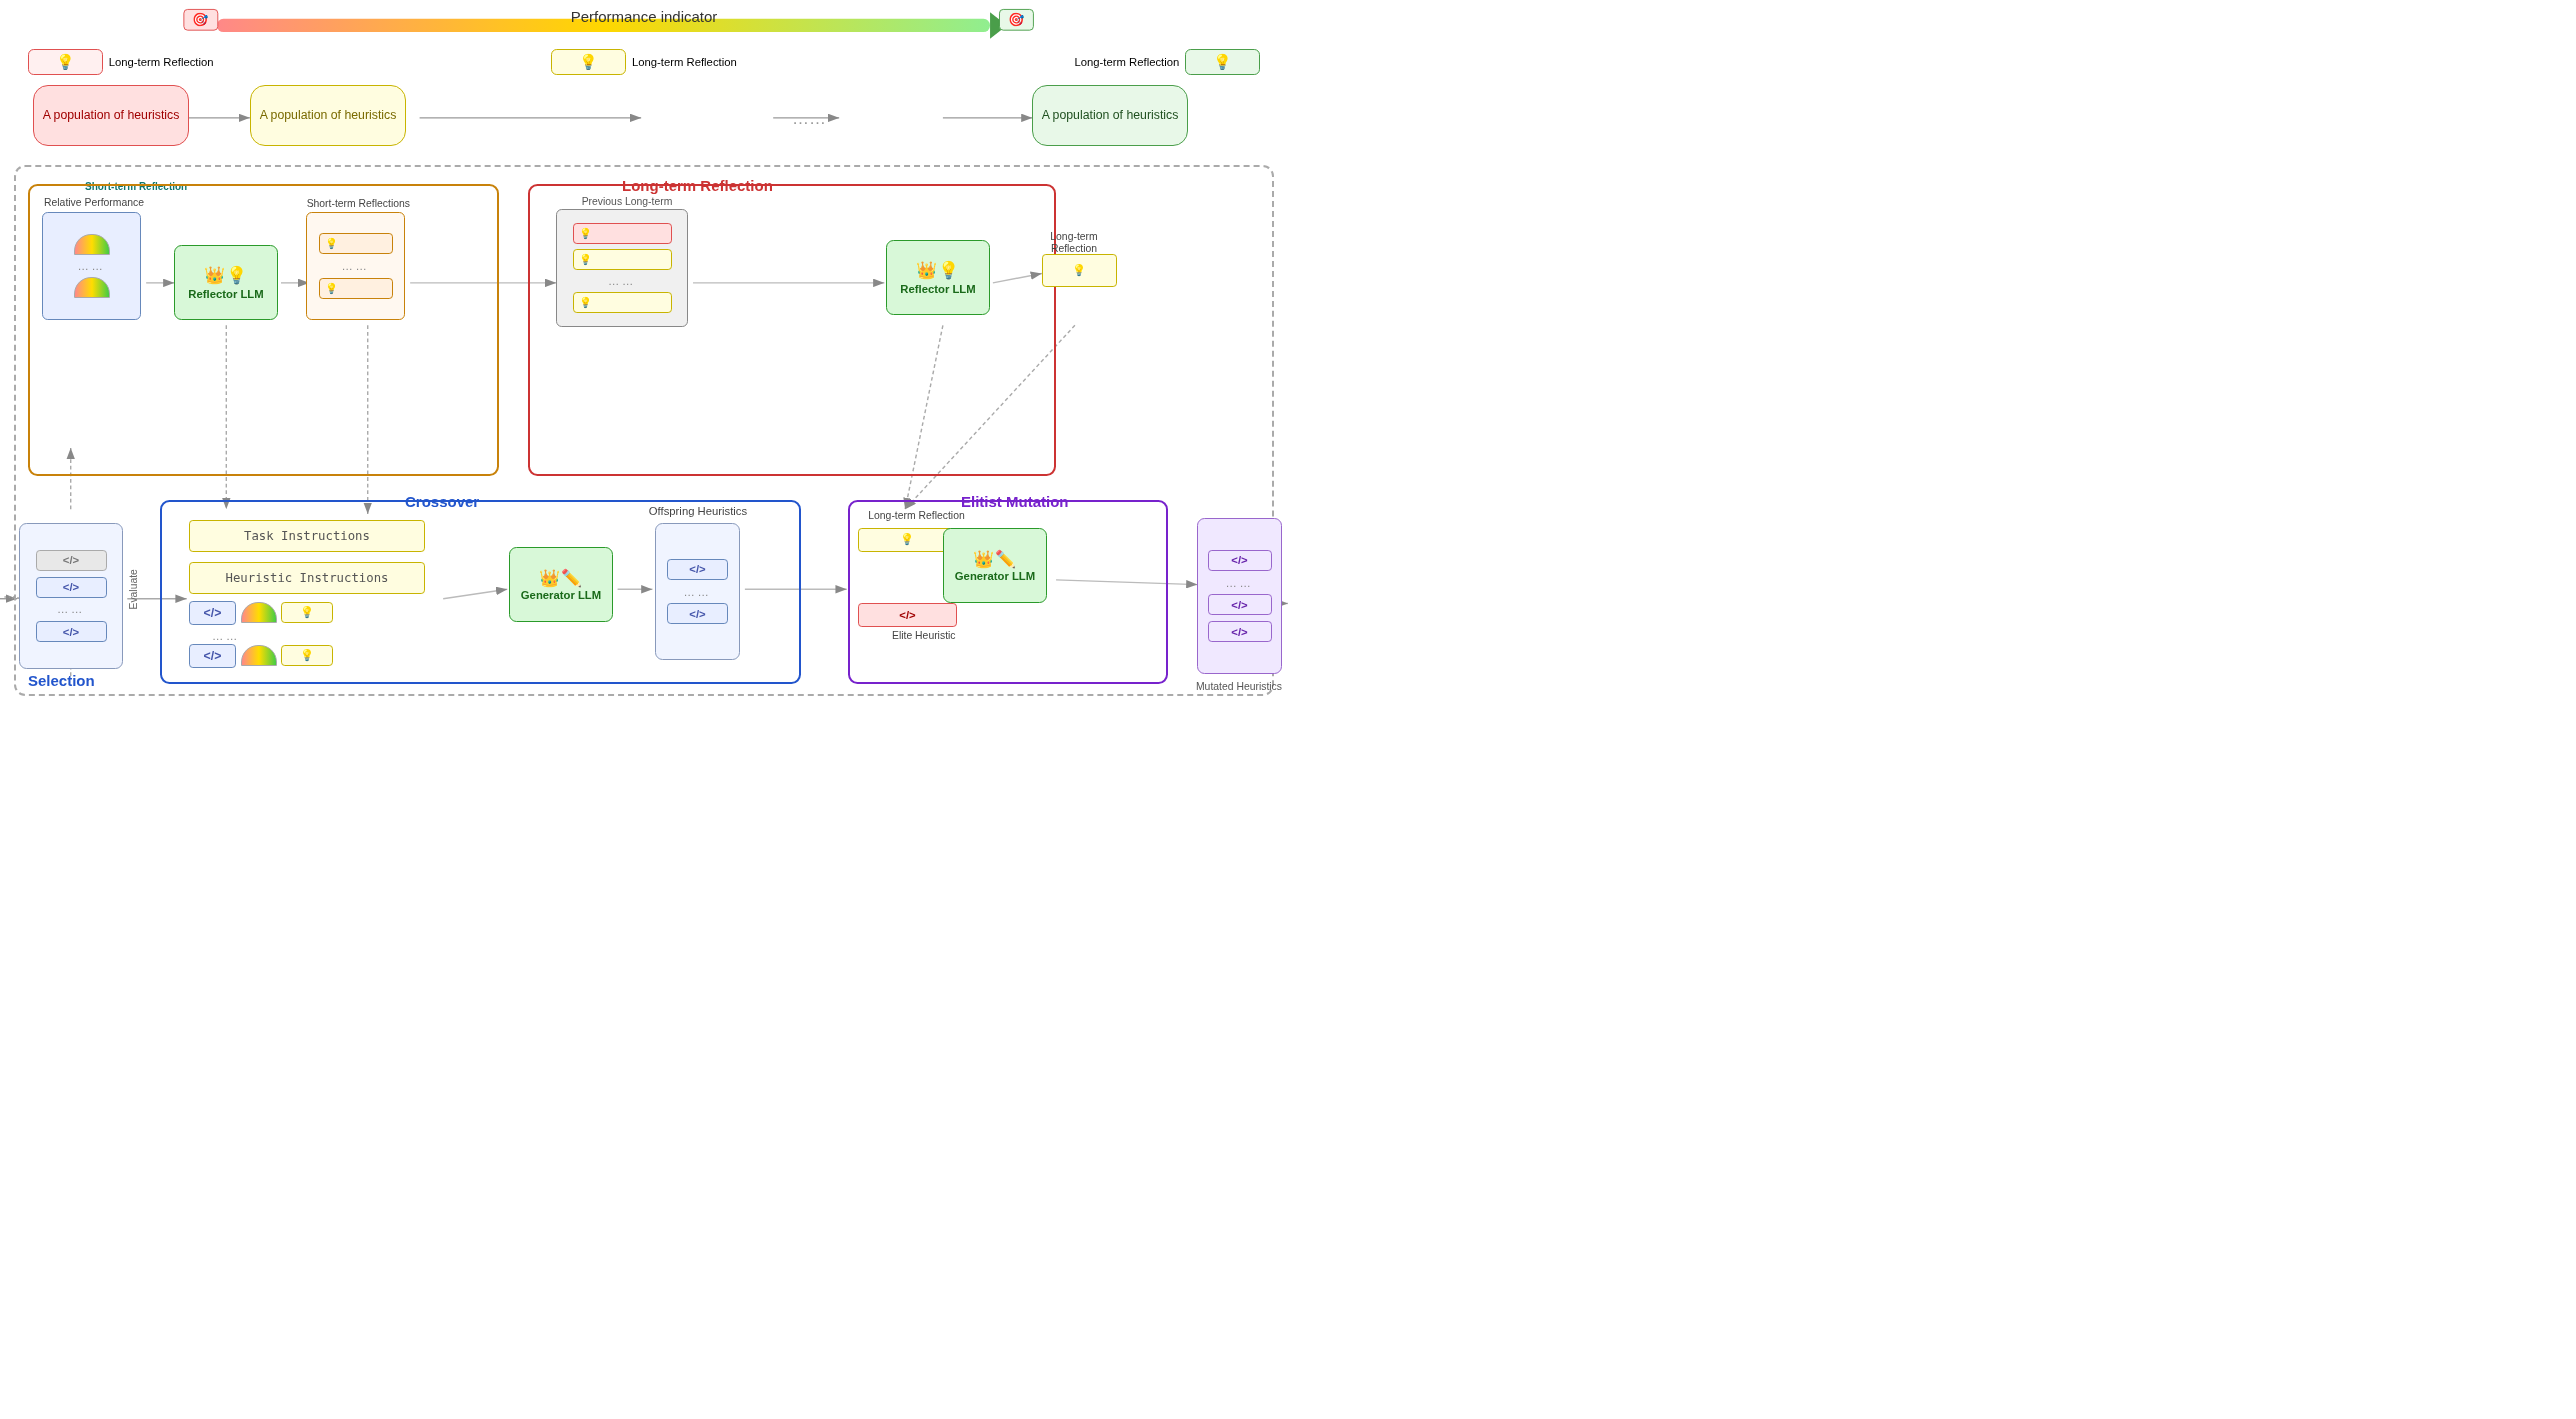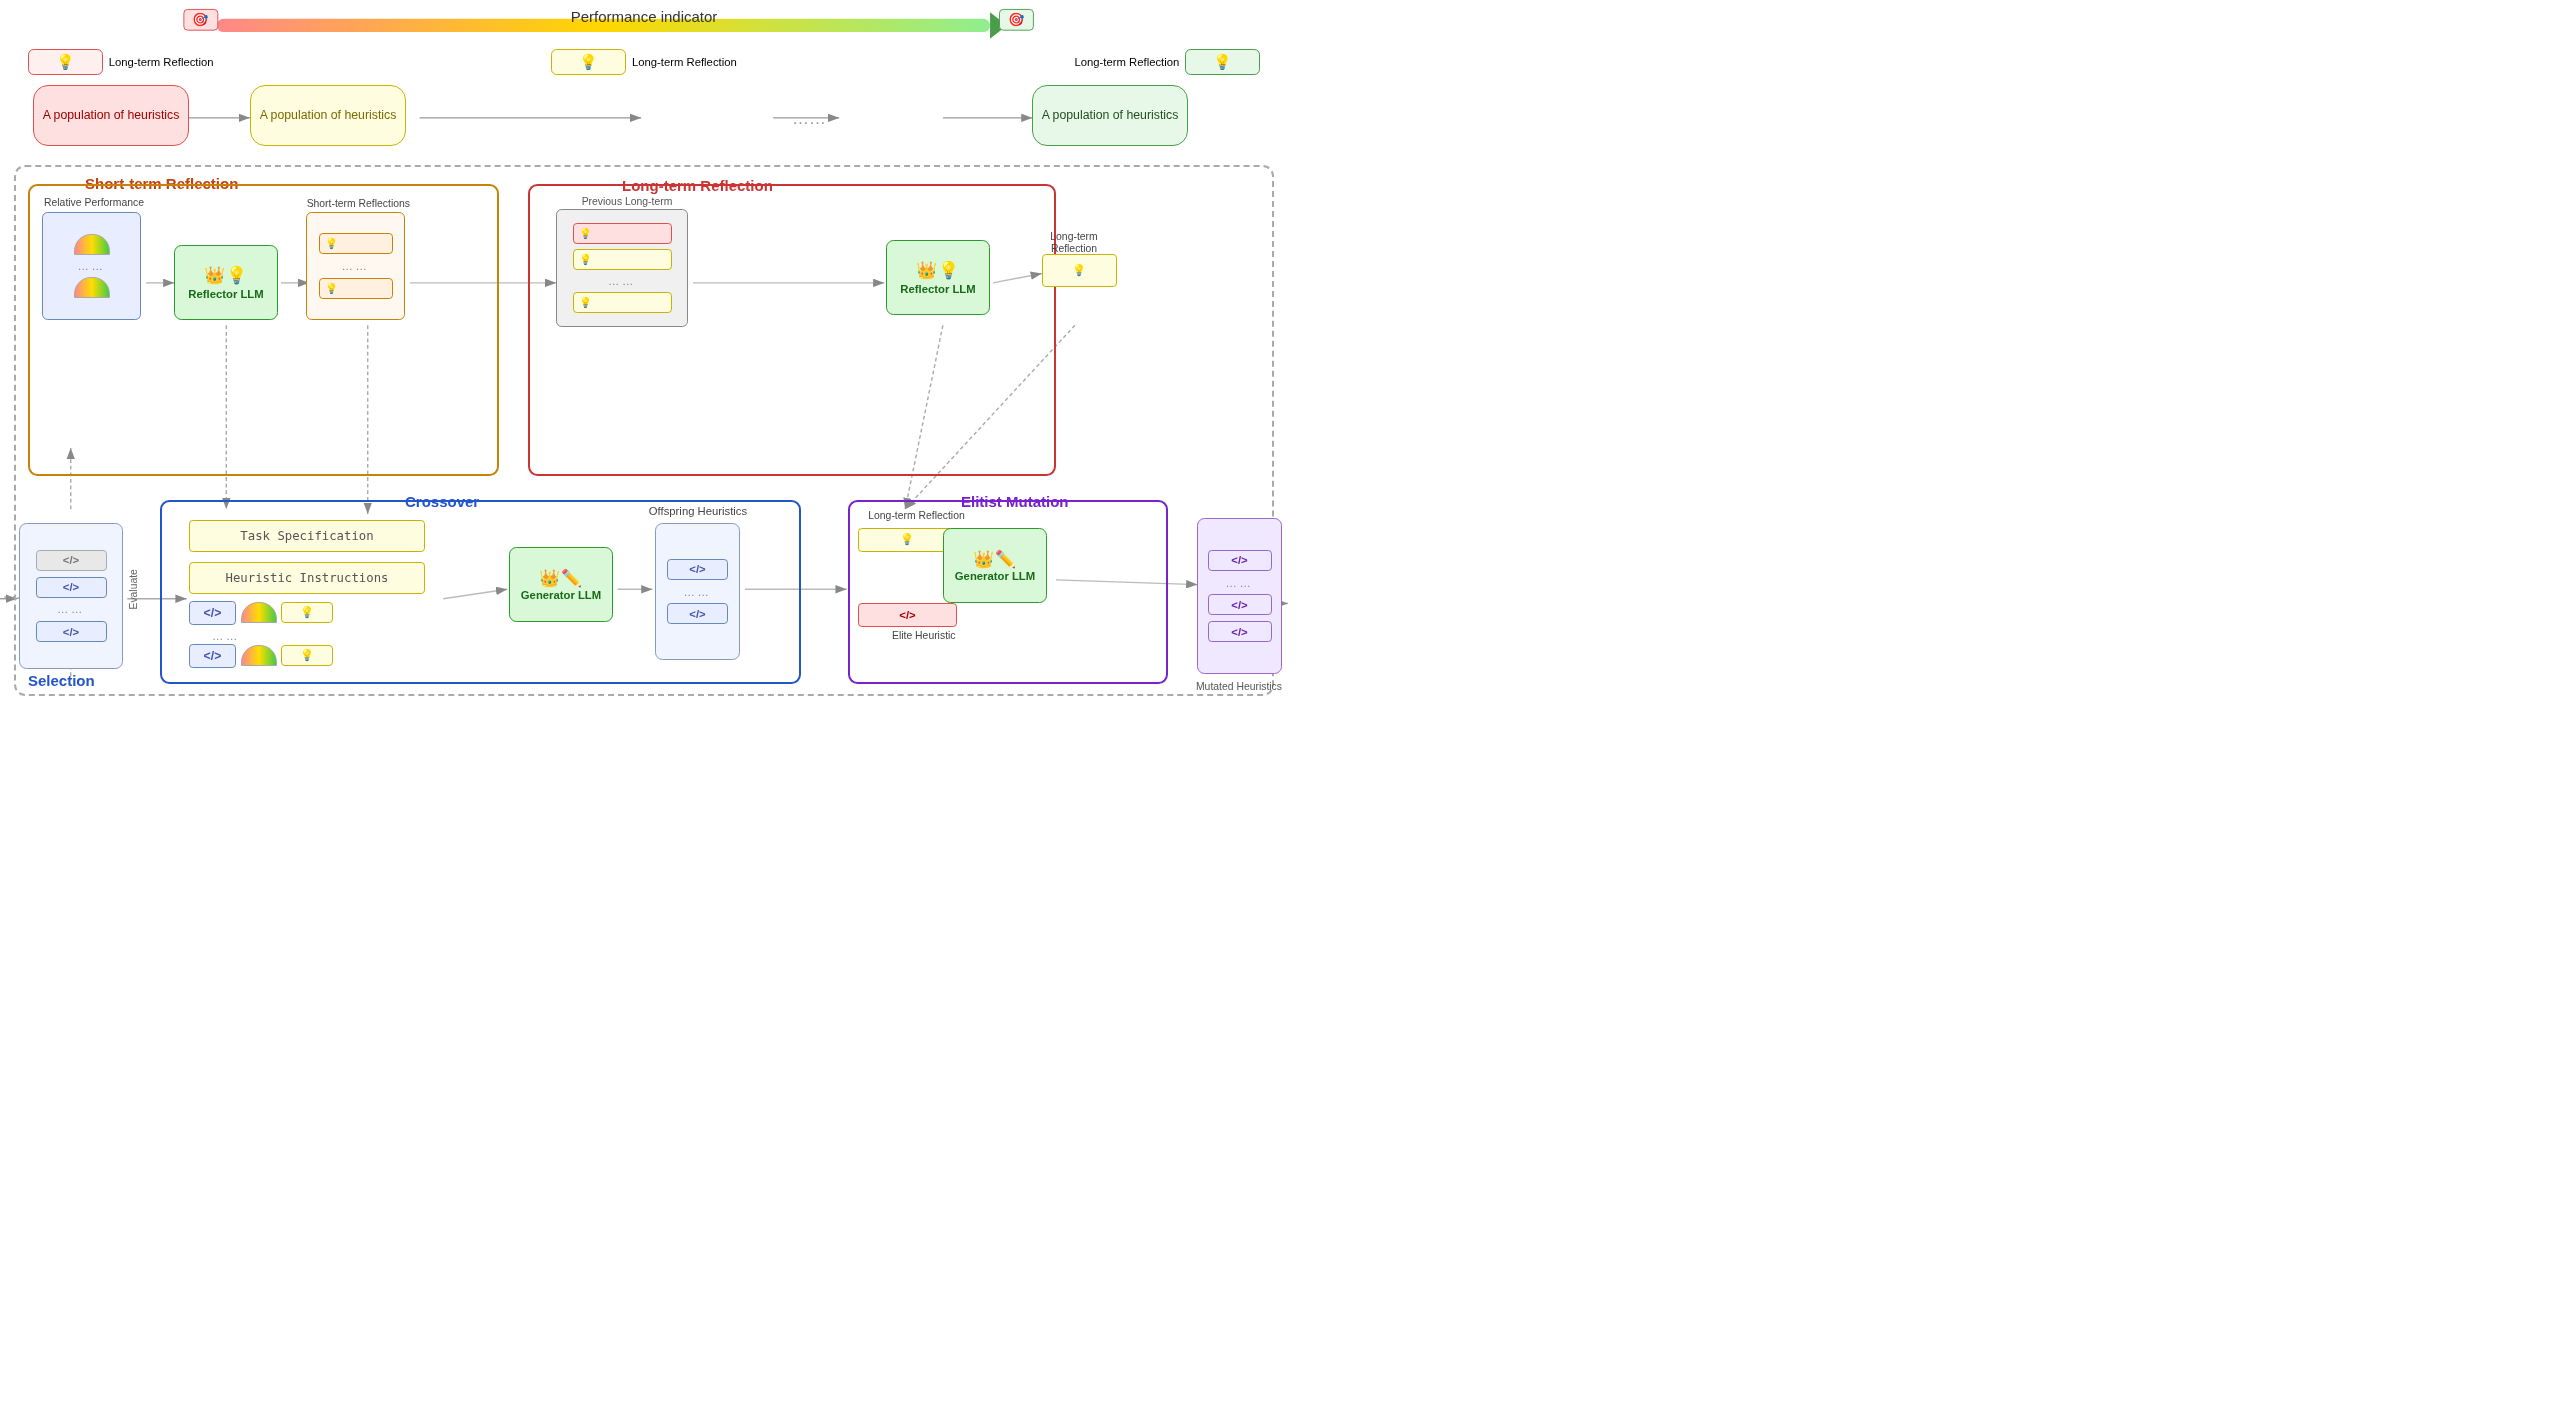--- a/index.html
+++ b/index.html
@@ -89,25 +89,25 @@
       top: 184px;
       left: 28px;
       width: 471px;
       height: 292px;
       border: 2.4px solid #c8820a;
       border-radius: 9.4px;
       background: transparent;
     }
     .short-term-label {
       position: absolute;
-      top: 175px;
+      top: 181px;
       left: 85px;
-      font-size: 15px;
+      font-size: 10px;
       font-weight: bold;
-      color: #c2410c;
+      color: #0f766e;
     }
     
     .long-term-box {
       position: absolute;
       top: 184px;
       left: 528px;
       width: 528px;
       height: 292px;
       border: 2.4px solid #cc3333;
       border-radius: 9.4px;
@@ -613,21 +613,21 @@
 
   <div class="ltr-out-box" style="display:flex;align-items:center;justify-content:center;">
     <span style="font-size:11.3px;">💡</span>
   </div>
 
   <div class="crossover-label">Crossover</div>
 
   <div class="crossover-box"></div>
 
   <div class="task-spec-box">
-    <span>Task Specification</span>
+    <span>Task Instructions</span>
   </div>
 
   <div class="gen-instr-box">
     <span>Heuristic Instructions</span>
   </div>
 
   <div style="position:absolute;top:601px;left:189px;display:flex;align-items:center;gap:4.7px;">
     <div style="width:47px;height:23.6px;background:#e8eeff;border:1.9px solid #6688bb;border-radius:3.8px;display:flex;align-items:center;justify-content:center;font-size:12.3px;font-weight:bold;color:#4455aa;">&lt;/&gt;</div>
     <div style="width:36px;height:21px;background:linear-gradient(to right,#f88,#fd0,#4c4);border-radius:17px 17px 0 0;border:0.9px solid #aaa;"></div>
     <div style="width:52px;height:21px;background:#fffde0;border:1.4px solid #c8b400;border-radius:3.8px;display:flex;align-items:center;justify-content:center;font-size:11.3px;">💡</div>

